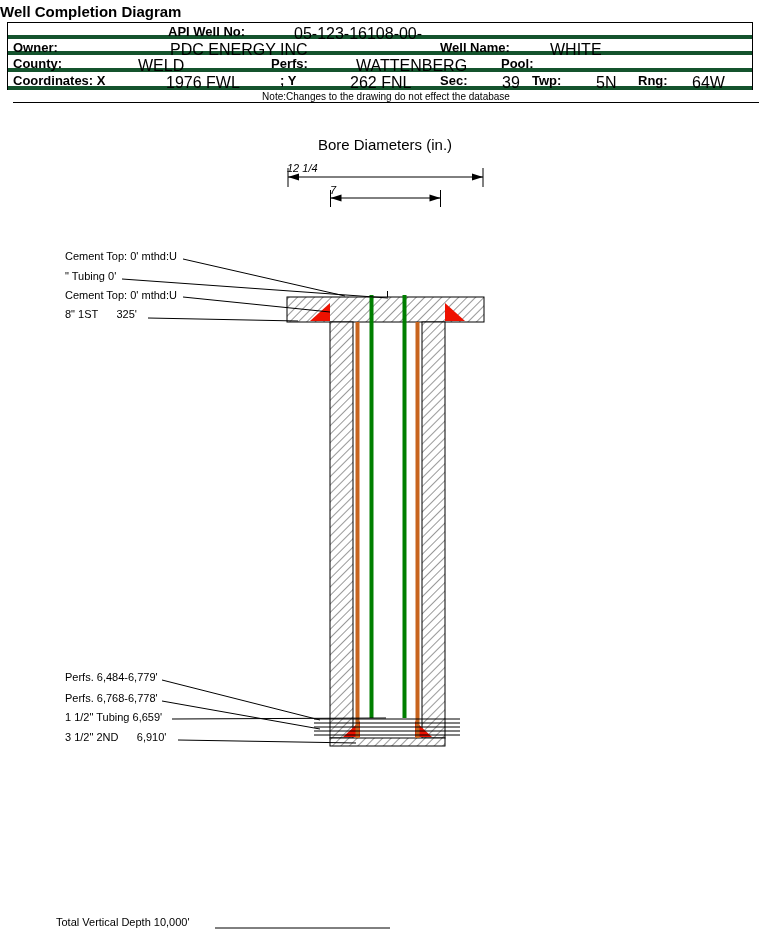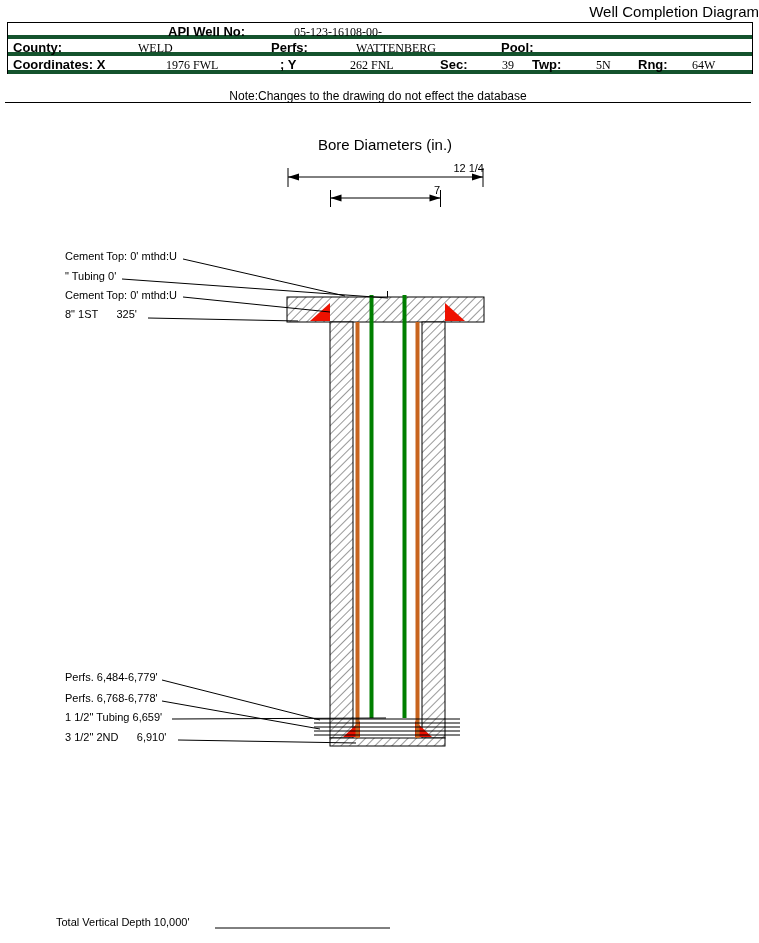--- a/index.html
+++ b/index.html
@@ -3,56 +3,62 @@
 <meta charset="utf-8">
 <style>
   * { margin:0; padding:0; box-sizing:border-box; }
   html,body { background:#ffffff; }
   .page {
     position:relative; width:759px; height:943px; background:#fff;
     font-family:"Liberation Sans", sans-serif; color:#000; overflow:hidden;
   }
   .title {
     position:absolute; top:3px; left:0; width:100%;
-    text-align:right; font-weight:normal; font-size:15px;
+    text-align:left; font-weight:bold; font-size:15px;
   }
   .hdr-table {
     position:absolute; top:22px; left:7px; width:746px;
     border:1px solid #000; border-bottom:none;
   }
   .row { position:relative; border-bottom:4px solid #14532d; }
   .r-api   { height:16px; }
   .r-owner { height:16px; }
   .r-county{ height:17px; }
   .r-coords{ height:18px; }
   .lbl { position:absolute; top:1px; font-weight:bold; font-size:13px; white-space:nowrap; }
-  .val { position:absolute; top:2px; font-size:12px; white-space:nowrap;font-family:Liberation Serif, serif; }
+  .val { position:absolute; top:2px; font-size:16px; white-space:nowrap; }
   .note {
-    position:absolute; top:89px; left:5px; width:746px; height:14px; line-height:15px;
-    text-align:center; font-size:12px; border-bottom:1px solid #000;
+    position:absolute; top:89px; left:13px; width:746px; height:14px; line-height:15px;
+    text-align:center; font-size:10px; border-bottom:1px solid #000;
   }
   .bore-title {
     position:absolute; top:136px; left:11px; width:748px;
     text-align:center; font-size:15px;
   }
-  .dim-label { position:absolute; text-align:right; font-size:11px; }
+  .dim-label { position:absolute; text-align:left; font-size:11px;font-style:italic; }
   .schematic { position:absolute; top:0; left:0; }
   .ann { position:absolute; font-size:11px; white-space:pre; }
 </style>
 </head>
 <body>
 
 <div class="page">
 
   <div class="title">Well Completion Diagram</div>
 
   <div class="hdr-table">
     <div class="row r-api">
       <span class="lbl" style="left:160px">API Well No:</span>
       <span class="val" style="left:286px">05-123-16108-00-</span>
+    </div>
+    <div class="row r-owner">
+      <span class="lbl" style="left:5px">Owner:</span>
+      <span class="val" style="left:162px">PDC ENERGY INC</span>
+      <span class="lbl" style="left:432px">Well Name:</span>
+      <span class="val" style="left:542px">WHITE</span>
     </div>
     <div class="row r-county">
       <span class="lbl" style="left:5px">County:</span>
       <span class="val" style="left:130px">WELD</span>
       <span class="lbl" style="left:263px">Perfs:</span>
       <span class="val" style="left:348px">WATTENBERG</span>
       <span class="lbl" style="left:493px">Pool:</span>
       <span class="val" style="left:540px"></span>
     </div>
     <div class="row r-coords">

